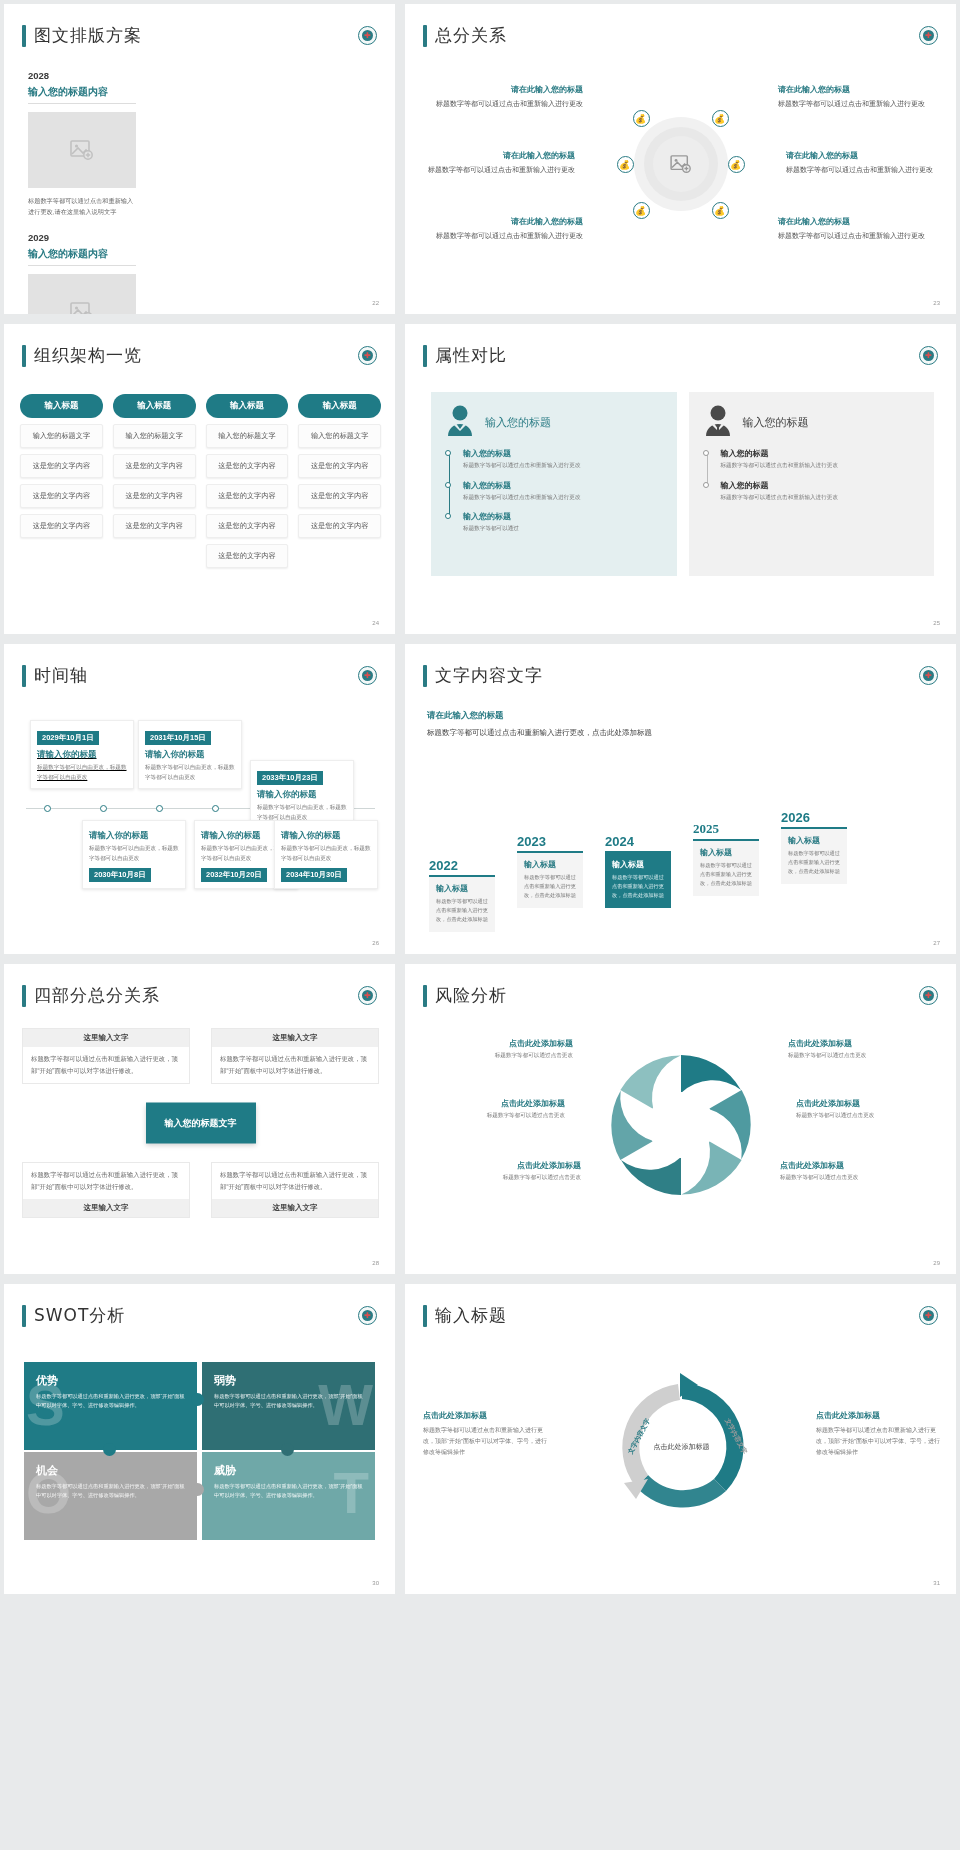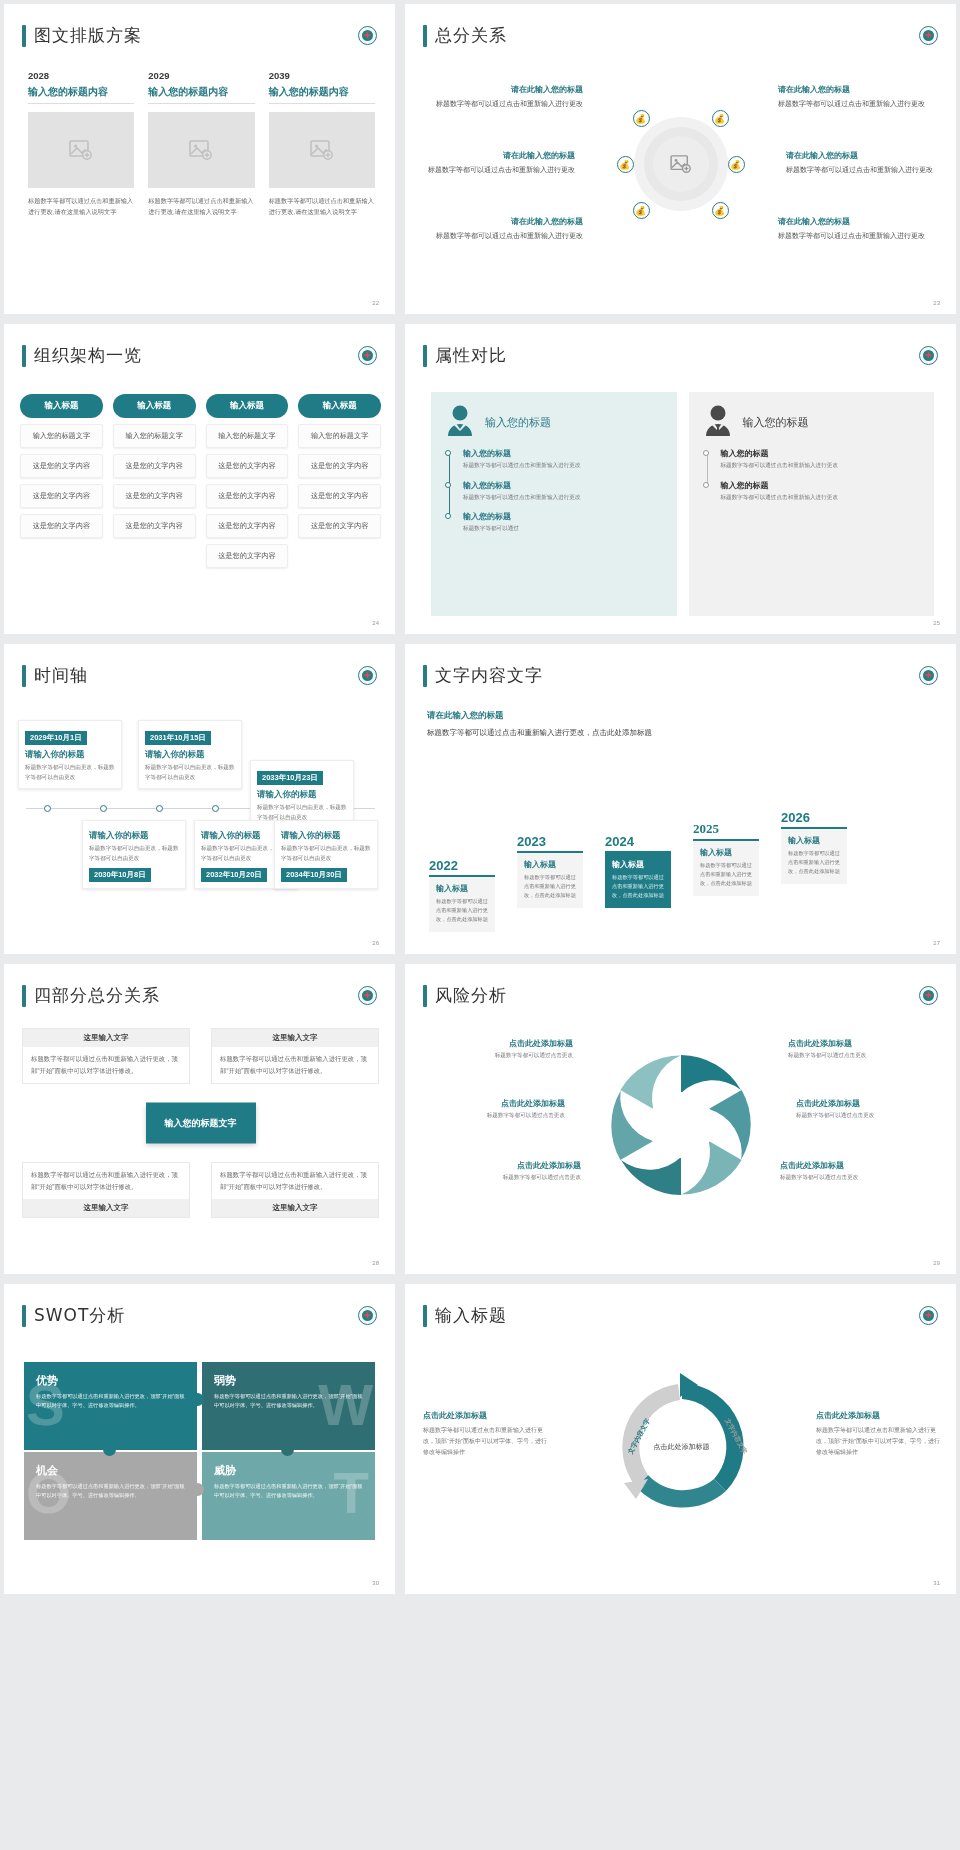--- a/index.html
+++ b/index.html
@@ -60,21 +60,21 @@
     font-size: 6px; color: #999;
   }
 
   .img-ph {
     background: #e2e2e2;
     display: flex; align-items: center; justify-content: center;
   }
   .img-ph svg { opacity: .45; }
 
   
-  .s22-cols { position: absolute; top: 66px; left: 24px; right: 20px; display: flex; gap: 14px; }
+  .s22-cols { position: absolute; top: 66px; left: 24px; right: 20px; display: flex; gap: 14px; flex-direction: column; }
   .s22-col { width: 108px; }
   .s22-year { font-size: 9.5px; font-weight: bold; color: #3a3a3a; }
   .s22-sub  { font-size: 10px; font-weight: bold; color: #2a7b84; margin-top: 4px;
               padding-bottom: 4px; border-bottom: 1px solid #ddd; white-space: nowrap; }
   .s22-img  { height: 76px; margin-top: 8px; }
   .s22-desc { font-size: 6.2px; color: #666; line-height: 1.75; margin-top: 8px; }
 
   
   .s23 { position: absolute; top: 60px; left: 10px; right: 10px; height: 200px; }
   .s23 .ring-wrap { position: absolute; left: 50%; top: 50%; transform: translate(-50%,-50%); }
@@ -104,21 +104,21 @@
     text-align: center; padding: 6px 0; border-radius: 14px;
   }
   .s24-cell {
     background: #fcfcfc; border: 1px solid #eee; box-shadow: 0 1px 2px rgba(0,0,0,.07);
     font-size: 7.2px; color: #555; text-align: center; padding: 6px 0; margin-top: 6px;
     border-radius: 2px;
   }
 
   
   .s25 { position: absolute; top: 68px; left: 26px; right: 22px; display: flex; gap: 12px; }
-  .s25-card { flex: 1; padding: 12px 14px 14px; height: 224px; }
+  .s25-card { flex: 1; padding: 12px 14px 14px; height: 184px; }
   .s25-card.a { background: #e4eff0; }
   .s25-card.b { background: #f1f1f1; }
   .s25-top { display: flex; align-items: center; gap: 10px; }
   .s25-top .ttl { font-size: 11px; }
   .s25-card.a .ttl { color: #2a7b84; }
   .s25-card.b .ttl { color: #3f3f3f; }
   .s25-list { margin-top: 8px; padding-left: 18px; position: relative; }
   .s25-line { position: absolute; left: 4px; top: 4px; bottom: 16px; width: 1.2px; }
   .s25-card.a .s25-line { background: #2a7b84; }
   .s25-card.b .s25-line { background: #bbb; }
@@ -472,21 +472,21 @@
     <div class="s26">
       <div class="s26-axis">
         <span class="s26-tick" style="left:18px"></span>
         <span class="s26-tick" style="left:74px"></span>
         <span class="s26-tick" style="left:130px"></span>
         <span class="s26-tick" style="left:186px"></span>
         <span class="s26-tick" style="left:242px"></span>
         <span class="s26-tick" style="left:298px"></span>
       </div>
 
-      <div class="tl-card" style="left:0;  top:0px;">
+      <div class="tl-card" style="left:12px;  top:0px;text-decoration:underline;">
         <span class="tl-date">2029年10月1日</span>
         <div class="tl-h">请输入你的标题</div>
         <div class="tl-p">标题数字等都可以自由更改，标题数字等都可以自由更改</div>
       </div>
       <div class="tl-card" style="left:120px; top:0px;">
         <span class="tl-date">2031年10月15日</span>
         <div class="tl-h">请输入你的标题</div>
         <div class="tl-p">标题数字等都可以自由更改，标题数字等都可以自由更改</div>
       </div>
       <div class="tl-card" style="left:232px; top:0px;margin-top:40px;">

